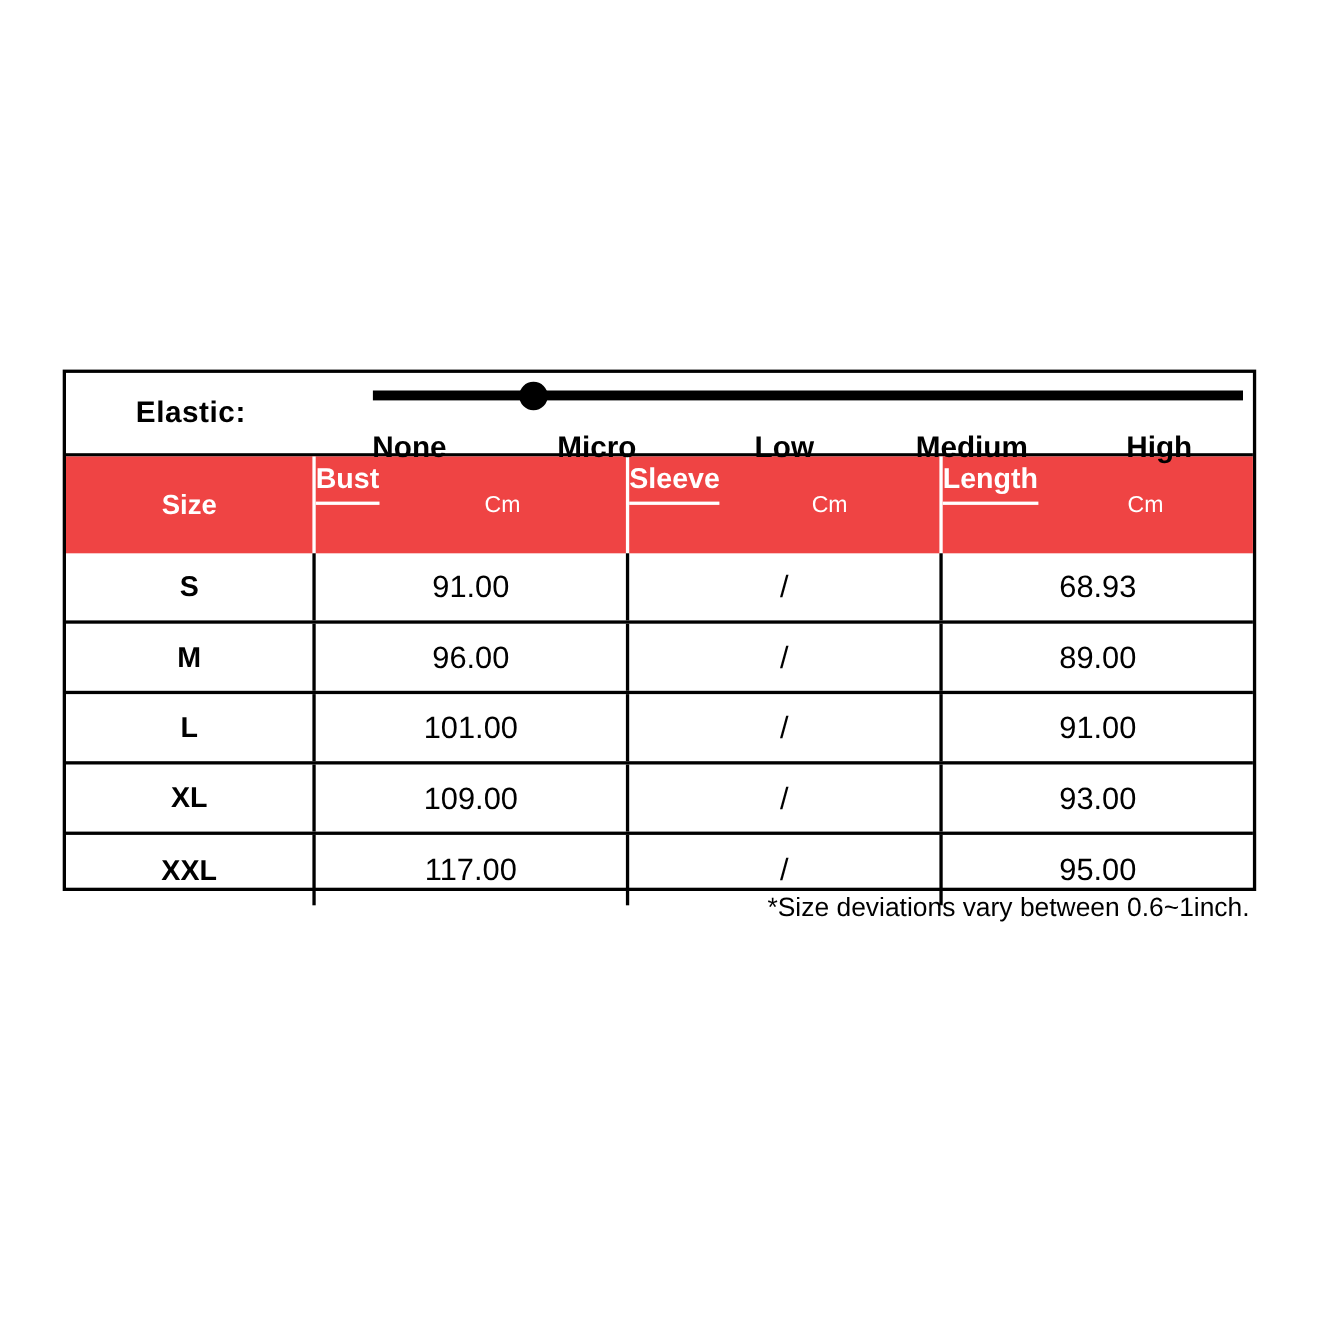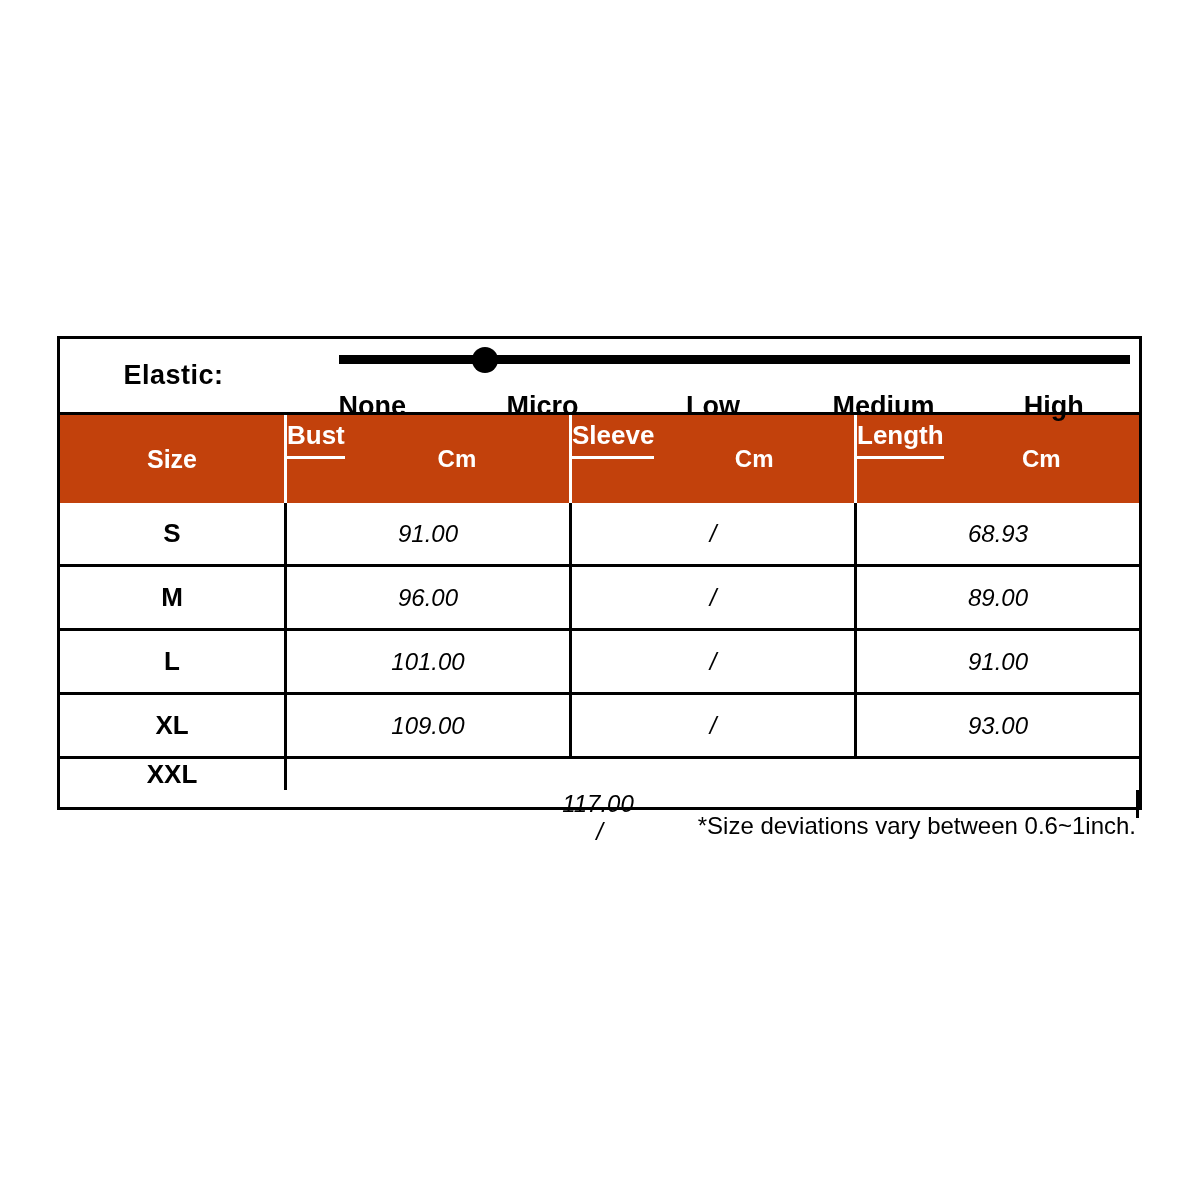--- a/index.html
+++ b/index.html
@@ -77,21 +77,21 @@
     flex: 1;
     text-align: center;
     font-size: 27px;
     font-weight: bold;
   }
 
   
   .head-block {
     display: flex;
     height: 88px;
-    background: #c2410c;
+    background: #ef4444;
     color: #ffffff;
     box-sizing: border-box;
   }
   .head-size {
     width: 227px;
     box-sizing: border-box;
     display: flex;
     align-items: center;
     justify-content: center;
     font-size: 25px;
@@ -117,50 +117,49 @@
     font-size: 26px;
     font-weight: bold;
     border-bottom: 3px solid #ffffff;
     box-sizing: border-box;
   }
   .head-col .unit {
     flex: 1;
     display: flex;
     align-items: center;
     justify-content: center;
-    font-size: 24px;
-    font-weight: bold;
+    font-size: 21px;
+    font-weight: normal;
   }
 
   
   .body-rows { }
   .row {
     display: flex;
     height: 64px;
     border-bottom: 3px solid #000000;
     box-sizing: border-box;
   }
-  .row:last-child { border-bottom: none; flex-direction: column; }
+  .row:last-child { border-bottom: none; }
   .cell {
     display: flex;
     align-items: center;
     justify-content: center;
     box-sizing: border-box;
   }
   .cell.size {
     width: 227px;
     font-size: 26px;
     font-weight: bold;
     border-right: 3px solid #000000;
   }
   .cell.val {
     flex: 1;
-    font-size: 24px;
+    font-size: 28px;
     border-right: 3px solid #000000;
-    font-style: italic;
   }
   .cell.val:last-child { border-right: none; }
 
   
   .footnote {
     position: absolute;
     left: 57px;
     top: 812px;
     width: 1085px;
     text-align: right;
@@ -235,18 +234,19 @@
       <div class="cell size">XL</div>
       <div class="cell val">109.00</div>
       <div class="cell val">/</div>
       <div class="cell val">93.00</div>
     </div>
 
     <div class="row">
       <div class="cell size">XXL</div>
       <div class="cell val">117.00</div>
       <div class="cell val">/</div>
+      <div class="cell val">95.00</div>
     </div>
 
   </div>
 </div>
 
 <div class="footnote">*Size deviations vary between 0.6~1inch.</div>
 
 </body></html>

